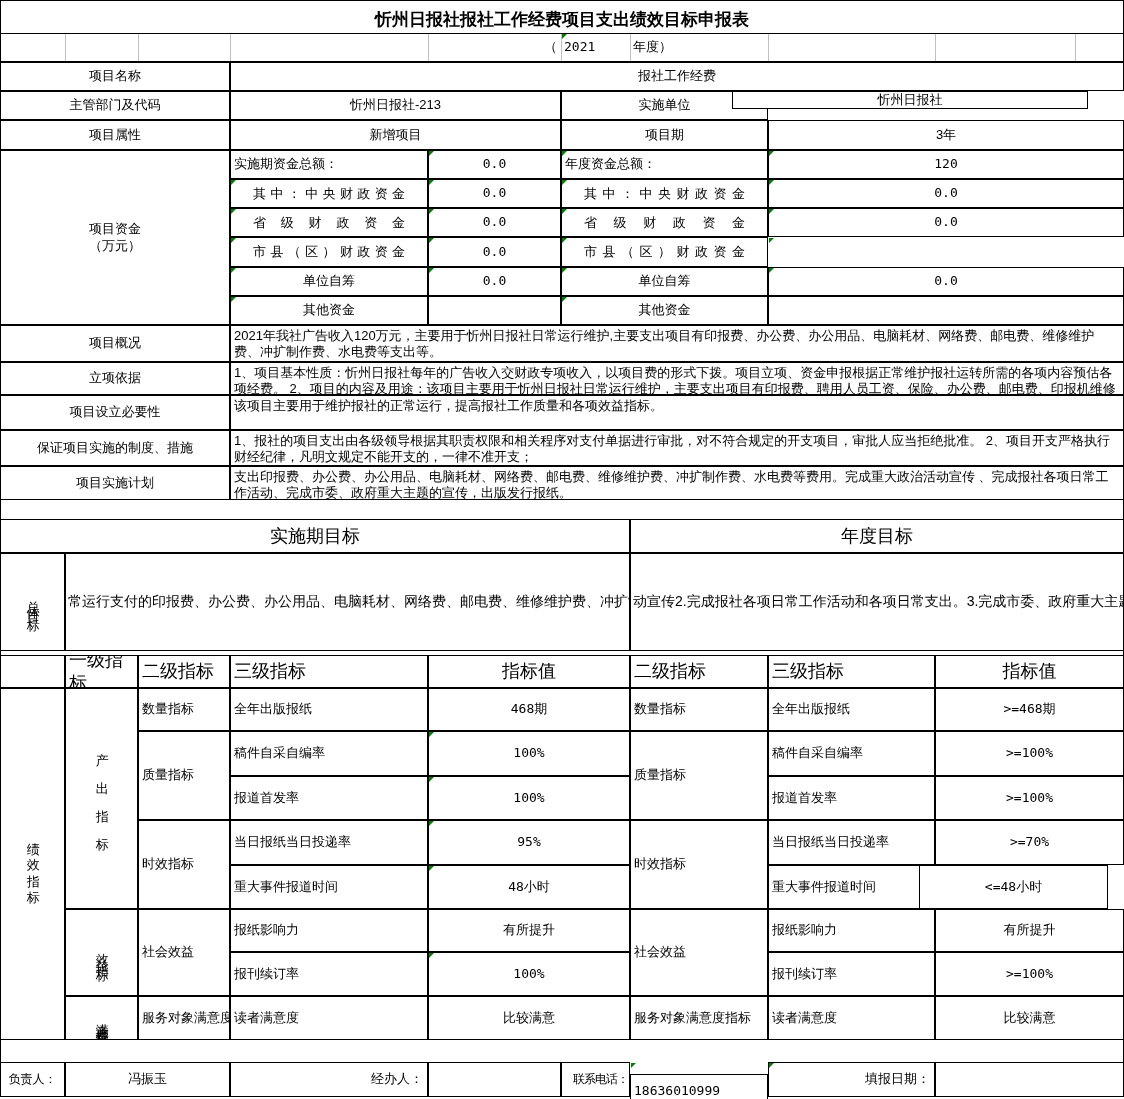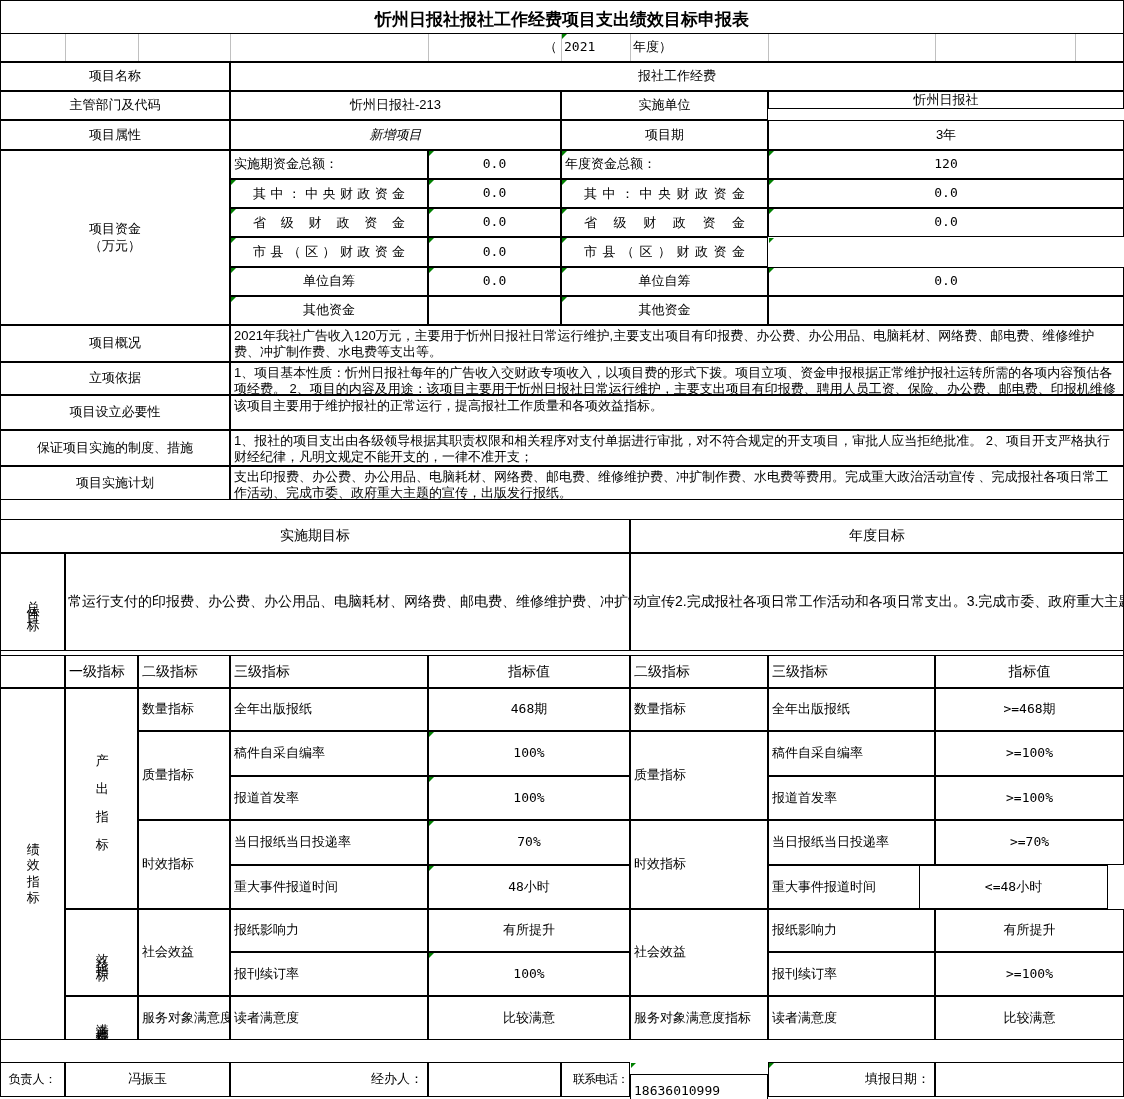--- a/index.html
+++ b/index.html
@@ -9,21 +9,21 @@
         display:flex;align-items:center;justify-content:center;text-align:center;
         overflow:hidden;font-size:13px;line-height:1.25;}
   .l{justify-content:flex-start;text-align:left;padding-left:3px;}
   .r{justify-content:flex-end;text-align:right;padding-right:4px;}
   .top{align-items:flex-start;}
   .para{font-size:13px;line-height:16px;padding:2px 4px 0 3px;text-align:left;}
   .nowrap{white-space:nowrap;}
   .pre{white-space:pre-line;}
   .nb{border:none;background:transparent;}
   .mono{font-family:"DejaVu Sans Mono","Liberation Mono",monospace;}
-  .hdr{font-size:14px;font-family:Liberation Serif, serif;}
+  .hdr{font-size:18px;font-family:Liberation Serif, serif;}
   .title{font-size:17px;font-weight:bold;}
   .goaltext{font-size:14px;white-space:nowrap;padding-left:2px;justify-content:flex-start;text-align:left;}
   .vert{writing-mode:vertical-rl;text-orientation:upright;letter-spacing:6px;}
   .sp5{letter-spacing:5px;}.sp16{letter-spacing:16px;}.sp28{letter-spacing:28px;}.sp2{letter-spacing:2px;}
   .dist{display:block;text-align:justify;text-align-last:justify;padding:0 22px;line-height:28px;}
   .strip{position:absolute;box-sizing:border-box;background:#fff;
          border-left:1px solid #000;border-right:1px solid #000;}
   .gline{position:absolute;width:1px;background:#c0c0c0;}
   .tri{position:absolute;width:0;height:0;border-top:5px solid #008000;border-right:5px solid transparent;}
 </style>
@@ -47,24 +47,24 @@
   <div class="cell nb r" style="left:428px;top:33px;width:133px;height:29px;">（</div>
   <div class="cell nb l mono" style="left:561px;top:33px;width:69px;height:29px;">2021</div>
   <div class="cell nb l" style="left:630px;top:33px;width:138px;height:29px;">年度）</div>
 
   <div class="cell" style="left:0;top:62px;width:230px;height:29px;">项目名称</div>
   <div class="cell" style="left:230px;top:62px;width:894px;height:29px;">报社工作经费</div>
 
   <div class="cell" style="left:0;top:91px;width:230px;height:29px;">主管部门及代码</div>
   <div class="cell" style="left:230px;top:91px;width:331px;height:29px;">忻州日报社-213</div>
   <div class="cell" style="left:561px;top:91px;width:207px;height:29px;">实施单位</div>
-  <div class="cell" style="left:768px;top:91px;width:356px;height:18px;">忻州日报社</div>
+  <div class="cell" style="left:732px;top:91px;width:356px;height:18px;">忻州日报社</div>
 
   <div class="cell" style="left:0;top:120px;width:230px;height:30px;">项目属性</div>
-  <div class="cell" style="left:230px;top:120px;width:331px;height:30px;font-style:italic;">新增项目</div>
+  <div class="cell" style="left:230px;top:120px;width:331px;height:30px;">新增项目</div>
   <div class="cell" style="left:561px;top:120px;width:207px;height:30px;">项目期</div>
   <div class="cell" style="left:768px;top:120px;width:356px;height:30px;">3年</div>
 
   <div class="cell pre" style="left:0;top:150px;width:230px;height:175px;">项目资金
 （万元）</div>
 
   <div class="cell l" style="left:230px;top:150px;width:198px;height:29px;">实施期资金总额：</div>
   <div class="cell mono" style="left:428px;top:150px;width:133px;height:29px;">0.0</div>
   <div class="cell l" style="left:561px;top:150px;width:207px;height:29px;">年度资金总额：</div>
   <div class="cell mono" style="left:768px;top:150px;width:356px;height:29px;">120</div>
@@ -155,21 +155,21 @@
   <div class="cell mono" style="left:428px;top:731px;width:202px;height:45px;">100%</div>
   <div class="cell l" style="left:768px;top:731px;width:167px;height:45px;">稿件自采自编率</div>
   <div class="cell mono" style="left:935px;top:731px;width:189px;height:45px;">&gt;=100%</div>
 
   <div class="cell l" style="left:230px;top:776px;width:198px;height:44px;">报道首发率</div>
   <div class="cell mono" style="left:428px;top:776px;width:202px;height:44px;">100%</div>
   <div class="cell l" style="left:768px;top:776px;width:167px;height:44px;">报道首发率</div>
   <div class="cell mono" style="left:935px;top:776px;width:189px;height:44px;">&gt;=100%</div>
 
   <div class="cell l" style="left:230px;top:820px;width:198px;height:45px;">当日报纸当日投递率</div>
-  <div class="cell mono" style="left:428px;top:820px;width:202px;height:45px;">70%</div>
+  <div class="cell mono" style="left:428px;top:820px;width:202px;height:45px;">95%</div>
   <div class="cell l" style="left:768px;top:820px;width:167px;height:45px;">当日报纸当日投递率</div>
   <div class="cell mono" style="left:935px;top:820px;width:189px;height:45px;">&gt;=70%</div>
 
   <div class="cell l" style="left:230px;top:865px;width:198px;height:44px;">重大事件报道时间</div>
   <div class="cell mono" style="left:428px;top:865px;width:202px;height:44px;">48小时</div>
   <div class="cell l" style="left:768px;top:865px;width:167px;height:44px;">重大事件报道时间</div>
   <div class="cell mono" style="left:919px;top:865px;width:189px;height:44px;">&lt;=48小时</div>
 
   <div class="cell l" style="left:230px;top:909px;width:198px;height:43px;">报纸影响力</div>
   <div class="cell" style="left:428px;top:909px;width:202px;height:43px;">有所提升</div>

